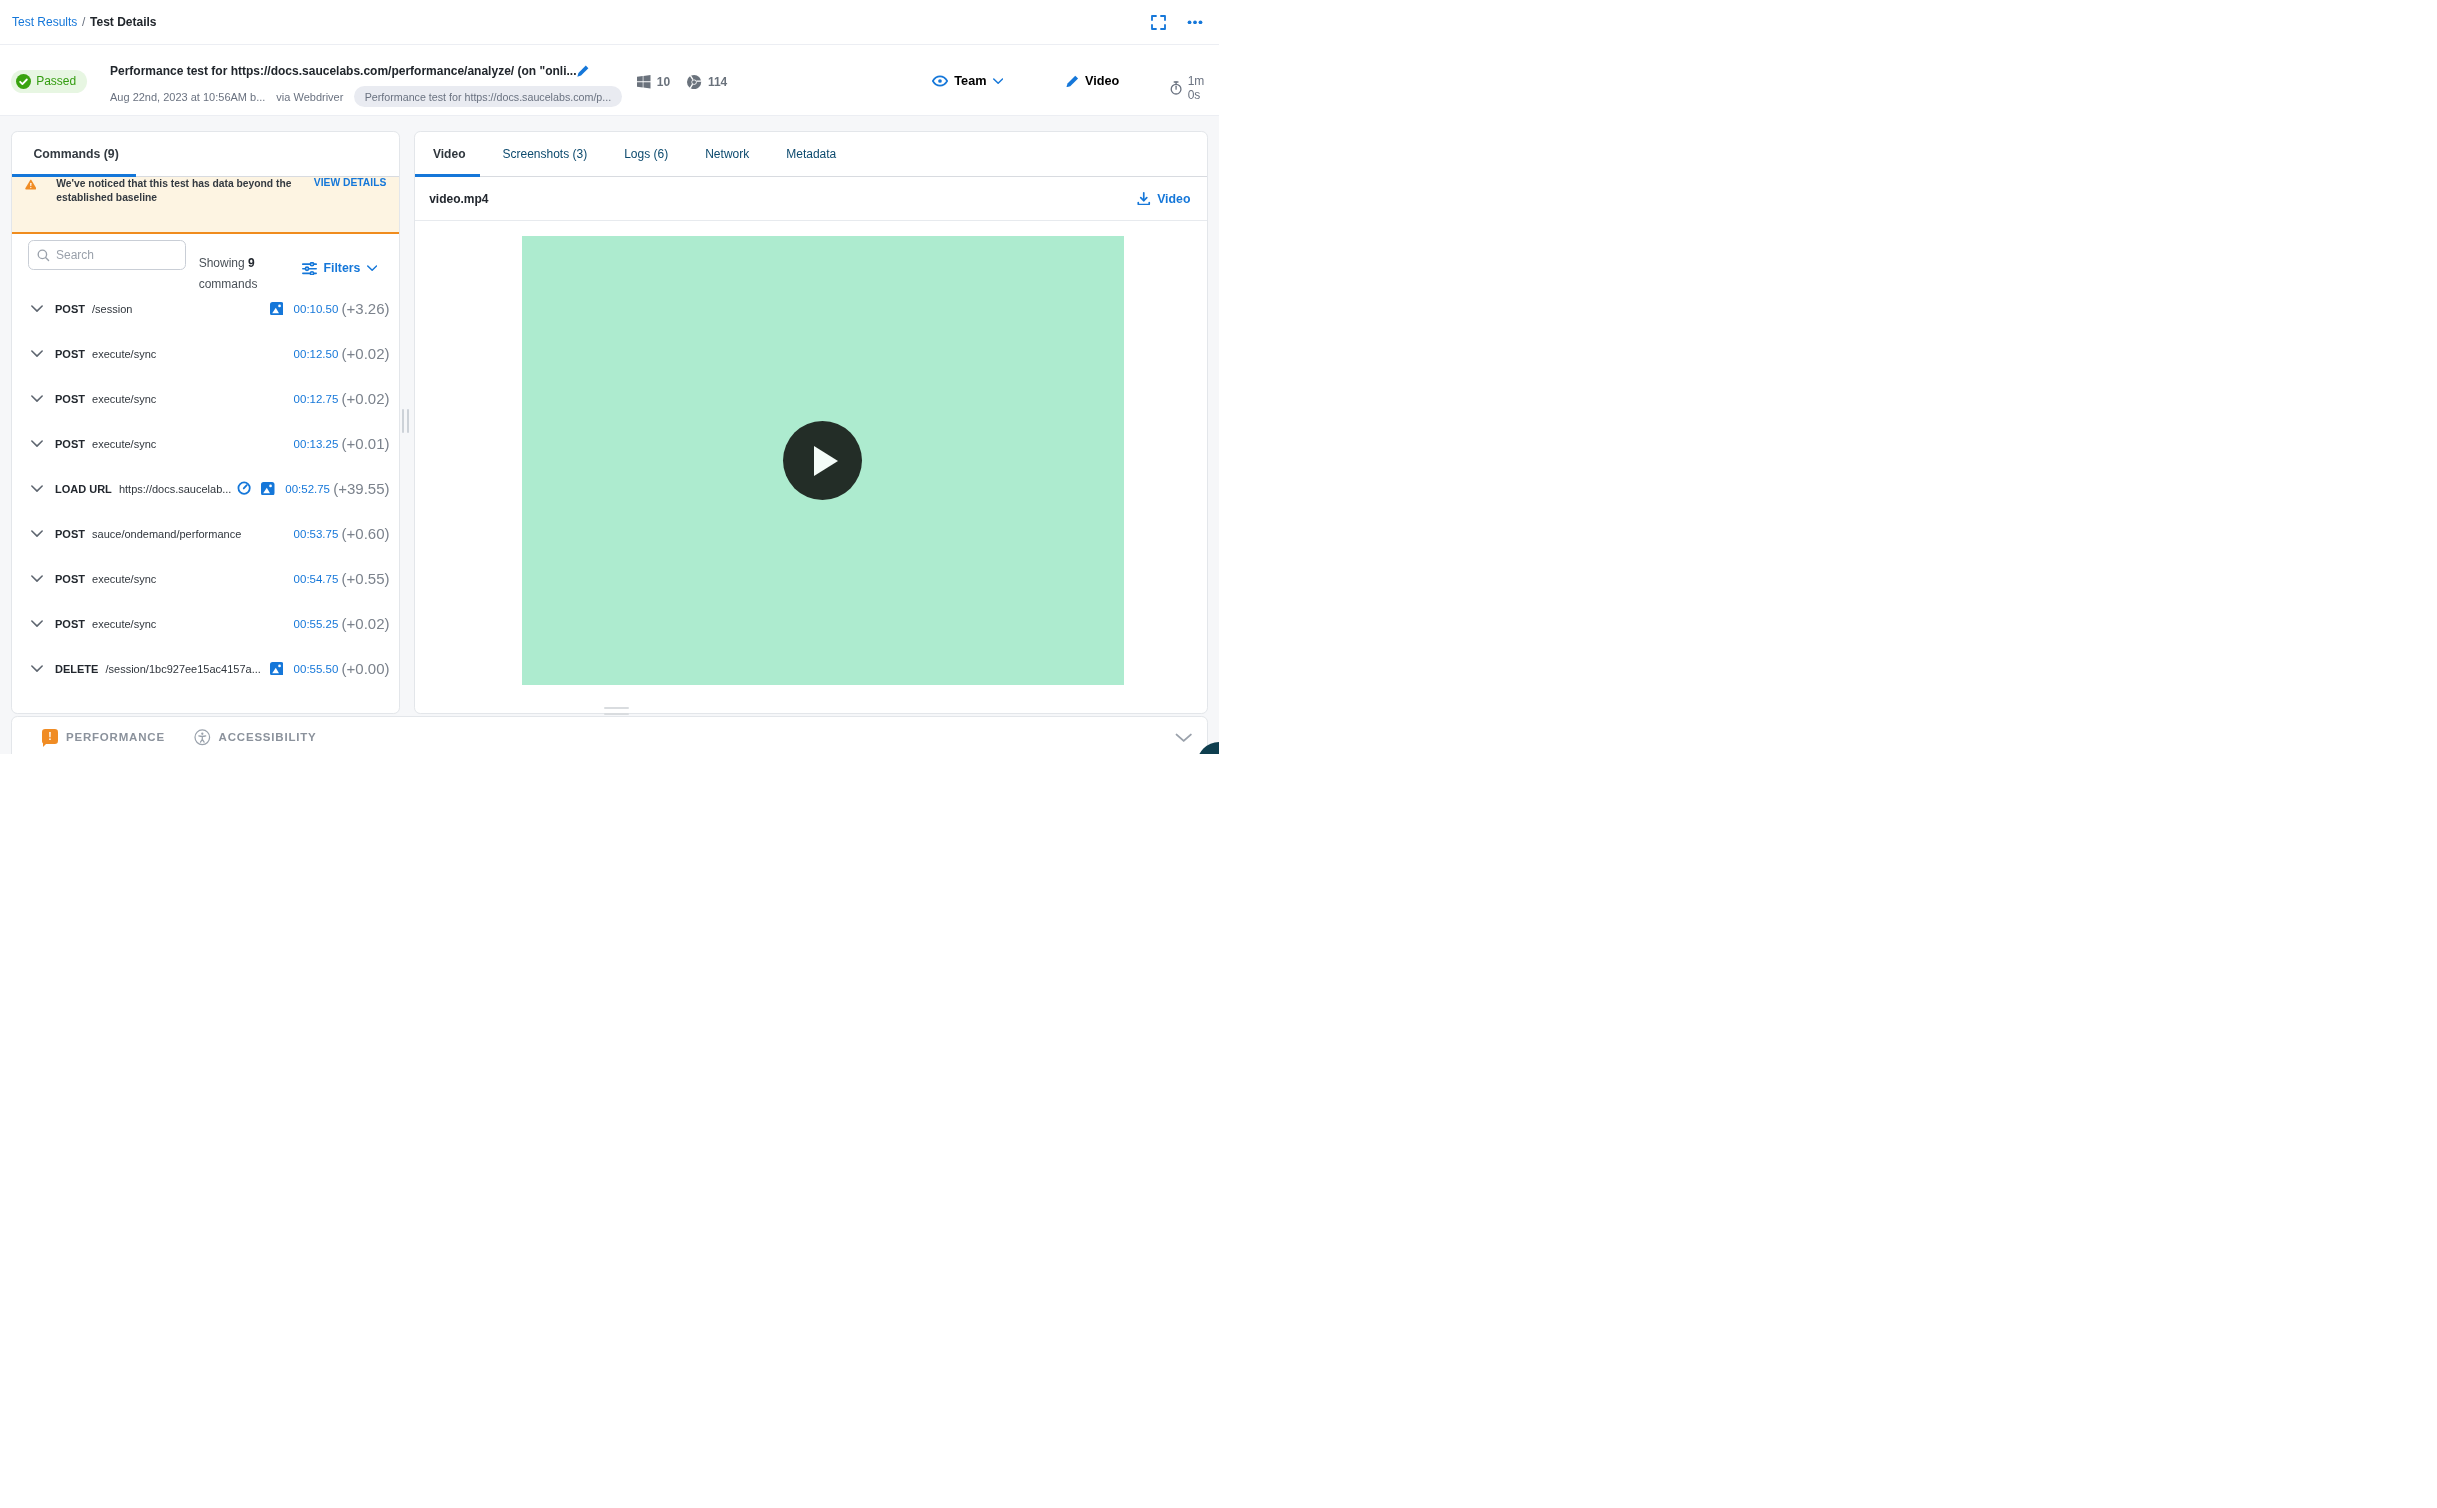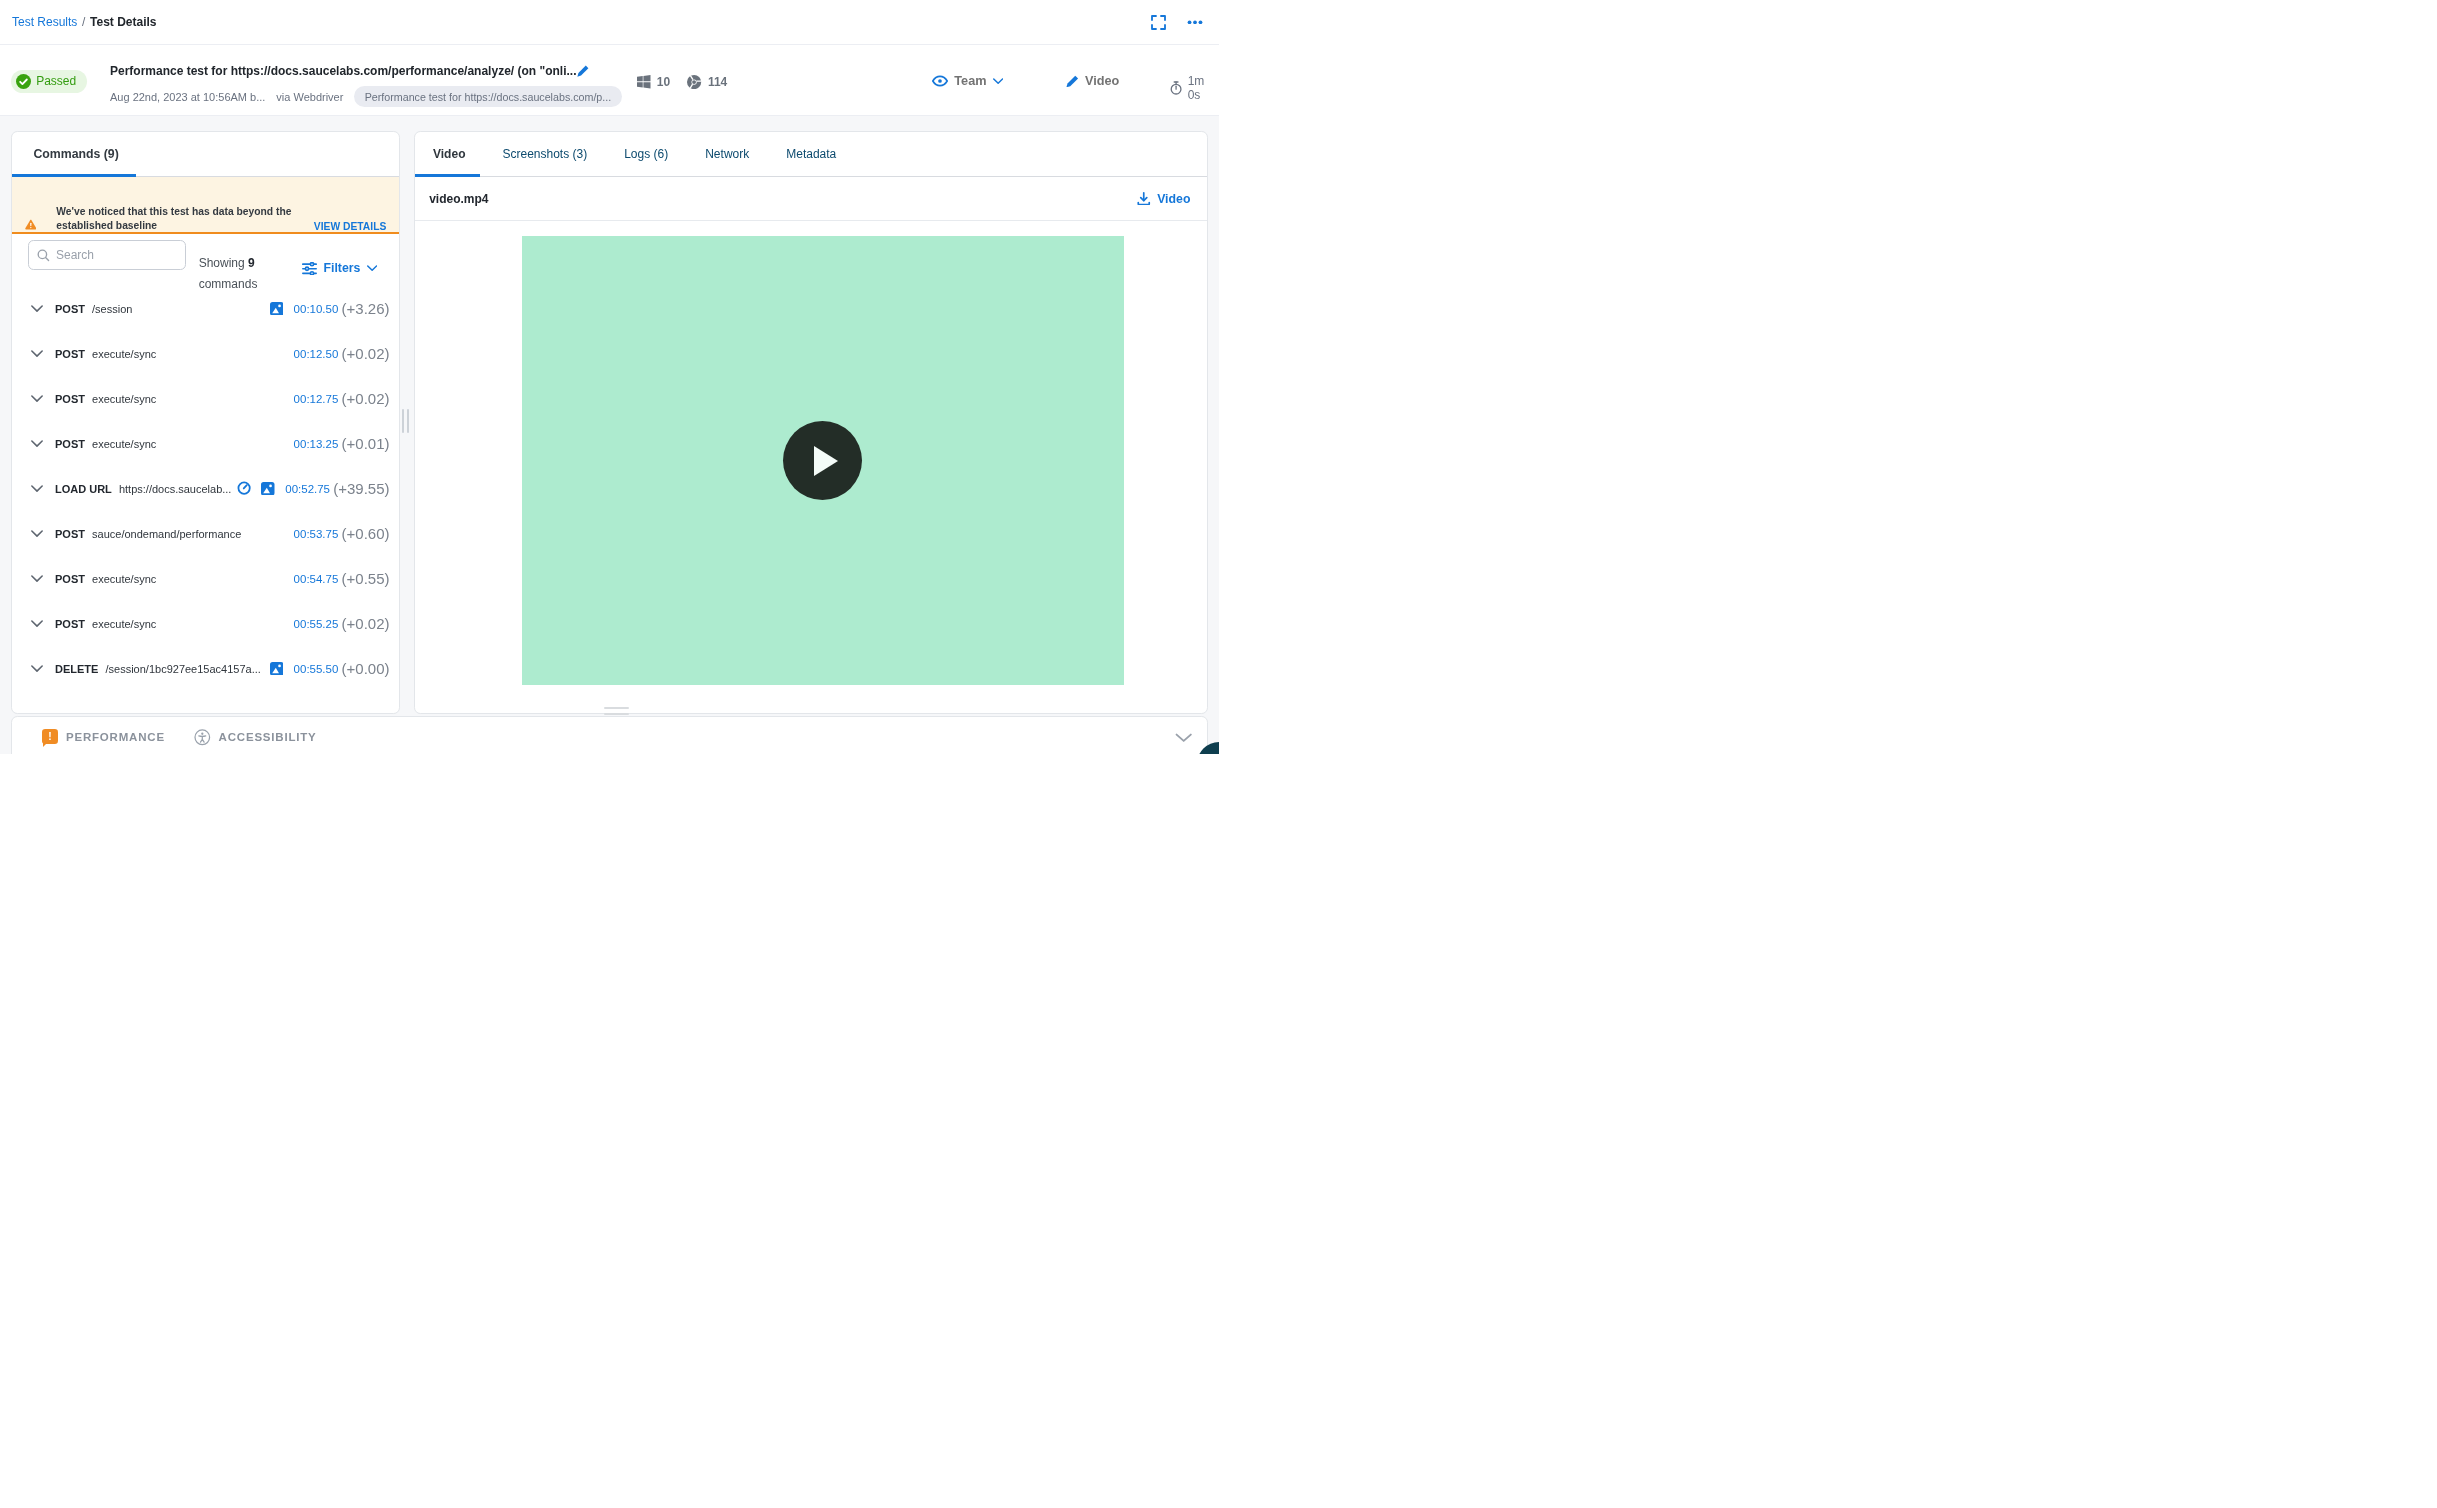--- a/index.html
+++ b/index.html
@@ -23,35 +23,35 @@
   .status-pill span { color:#339c10; font-size:12px; font-weight:400; }
   .title-row { position:absolute; left:110px; top:19px; display:flex; align-items:center; gap:1px; }
   .test-title { font-size:12px; font-weight:700; color:#21262c; max-width:479px; white-space:nowrap; }
   .sub-row { position:absolute; left:110px; top:41px; display:flex; align-items:center; gap:11px; }
   .sub-text { font-size:11px; color:#6a7280; }
   .tag-chip { background:#e9ebf1; border-radius:11px; height:21.4px; display:flex; align-items:center;
               padding:0 10.3px; font-size:10.7px; color:#6a7280; }
   .env-group { position:absolute; left:637px; top:30px; display:flex; align-items:center; gap:6.3px; }
   .env-num { font-size:12px; font-weight:700; color:#6a727c; margin-right:11px; }
   .hdr-action { position:absolute; top:29px; display:flex; align-items:center; gap:6.3px; cursor:pointer; }
-  .hdr-action .lbl { color:#737373; font-size:12.7px; font-weight:600; }
+  .hdr-action .lbl { color:#000000; font-size:12.7px; font-weight:600; }
   .duration { position:absolute; left:1170px; top:29px; display:flex; align-items:center; gap:5.5px; }
   .duration span { color:#6a7280; font-size:12px; }
 
   
   .panel { position:absolute; background:#fff; border:0.8px solid #e3e6ea; border-radius:6.3px; }
   .left-panel  { left:11px;  top:131px; width:389px;  height:583px; }
   .right-panel { left:414px; top:131px; width:794px; height:583px; }
 
   .lp-tabrow { position:relative; height:45px; border-bottom:0.8px solid #d8dbe0; display:flex; align-items:center; }
   .lp-tab { margin-left:21.4px; font-size:12.3px; font-weight:600; color:#333a41; }
   .lp-underline { position:absolute; left:0; bottom:-0.8px; width:124px; height:2.4px; background:#1577d9; }
 
   .banner { position:relative; height:57px; background:#fdf4e2; border-bottom:2.4px solid #f08c1d;
-            display:flex; align-items:flex-end; padding:0 12.7px; gap:20px; }
+            display:flex; align-items:flex-start; padding:0 12.7px; gap:20px; }
   .banner-text { font-size:10.3px; color:#343a41; line-height:13.5px; max-width:273px; font-weight:600; }
   .banner-action { margin-left:auto; font-size:10.3px; font-weight:700; color:#1577d9; white-space:nowrap; cursor:pointer; }
 
   .search-row { position:relative; height:52px; display:flex; align-items:flex-start; padding:6.3px 11px 0 16px; }
   .search-box { width:158px; height:30px; border:0.8px solid #c9ced6; border-radius:5.5px; display:flex;
                 align-items:center; padding:0 8px; gap:6.3px; background:#fff; }
   .search-box input { border:none; outline:none; font-size:12px; color:#333; width:111px;
                       font-family:"Liberation Sans", sans-serif; background:transparent; }
   .search-box input::placeholder { color:#9aa1ab; }
   .showing { margin-left:12.7px; margin-top:13px; width:73px; font-size:12px; color:#4a5158; line-height:20.6px; }

